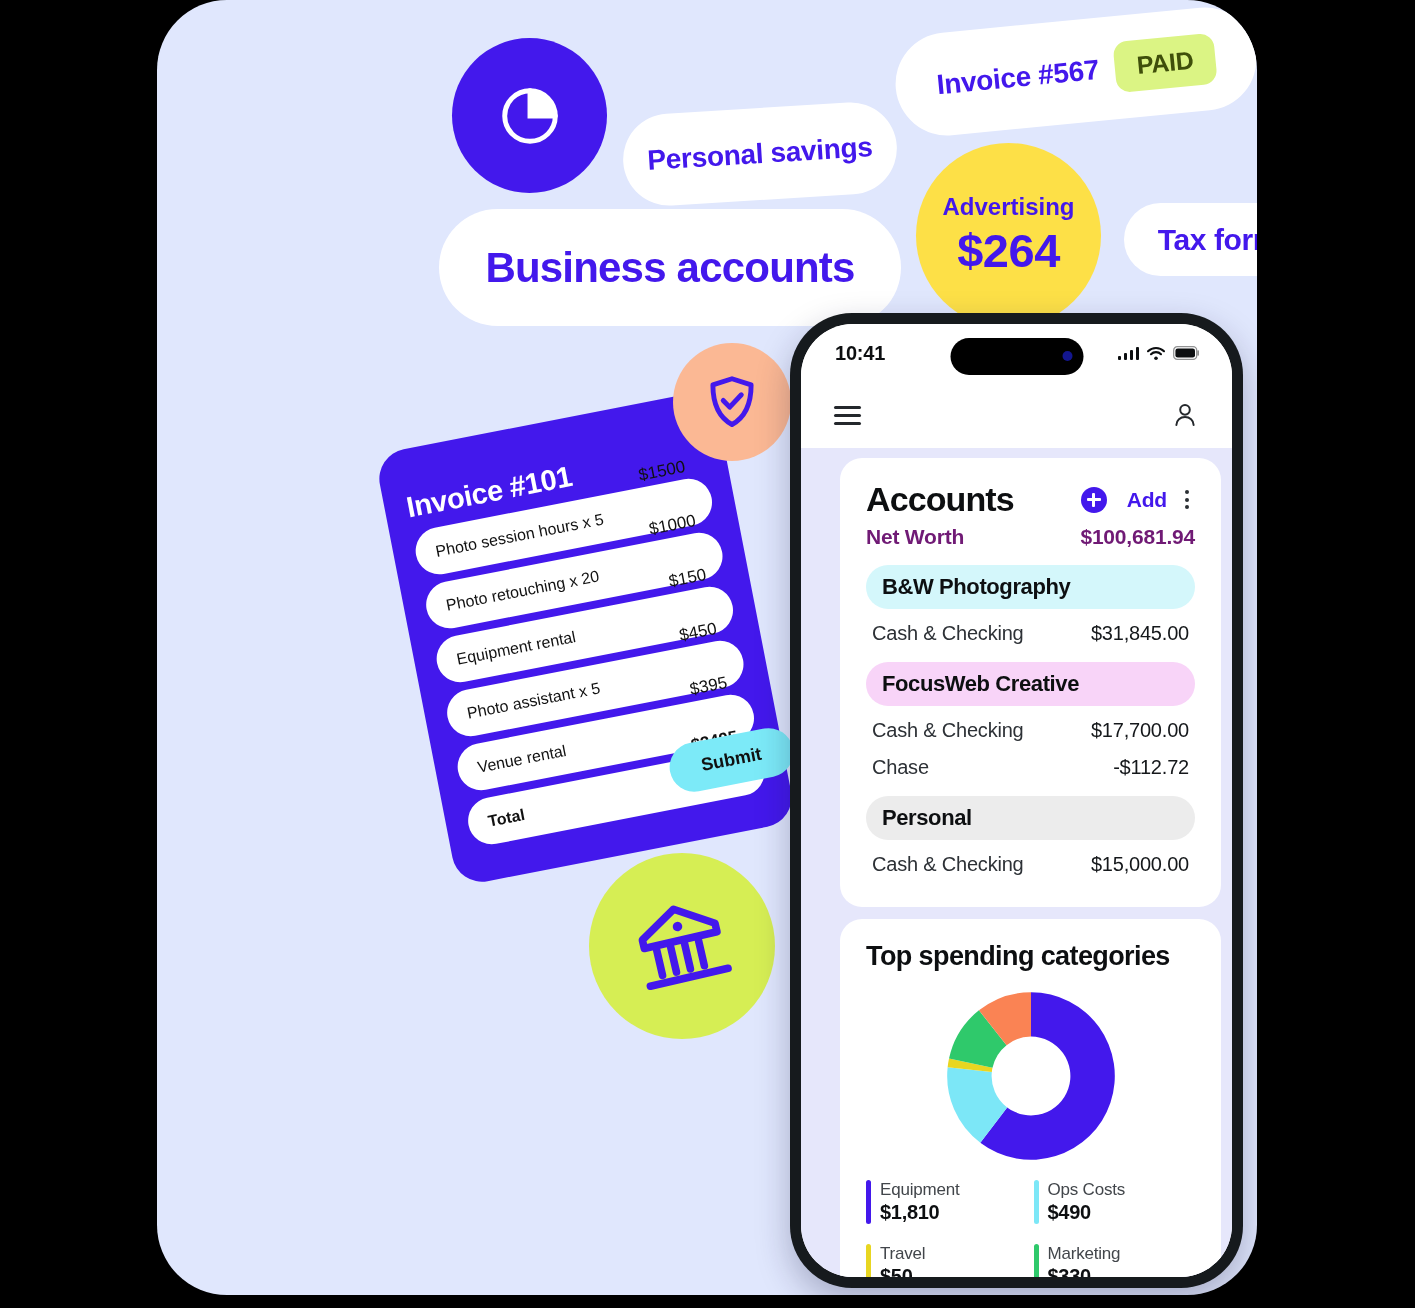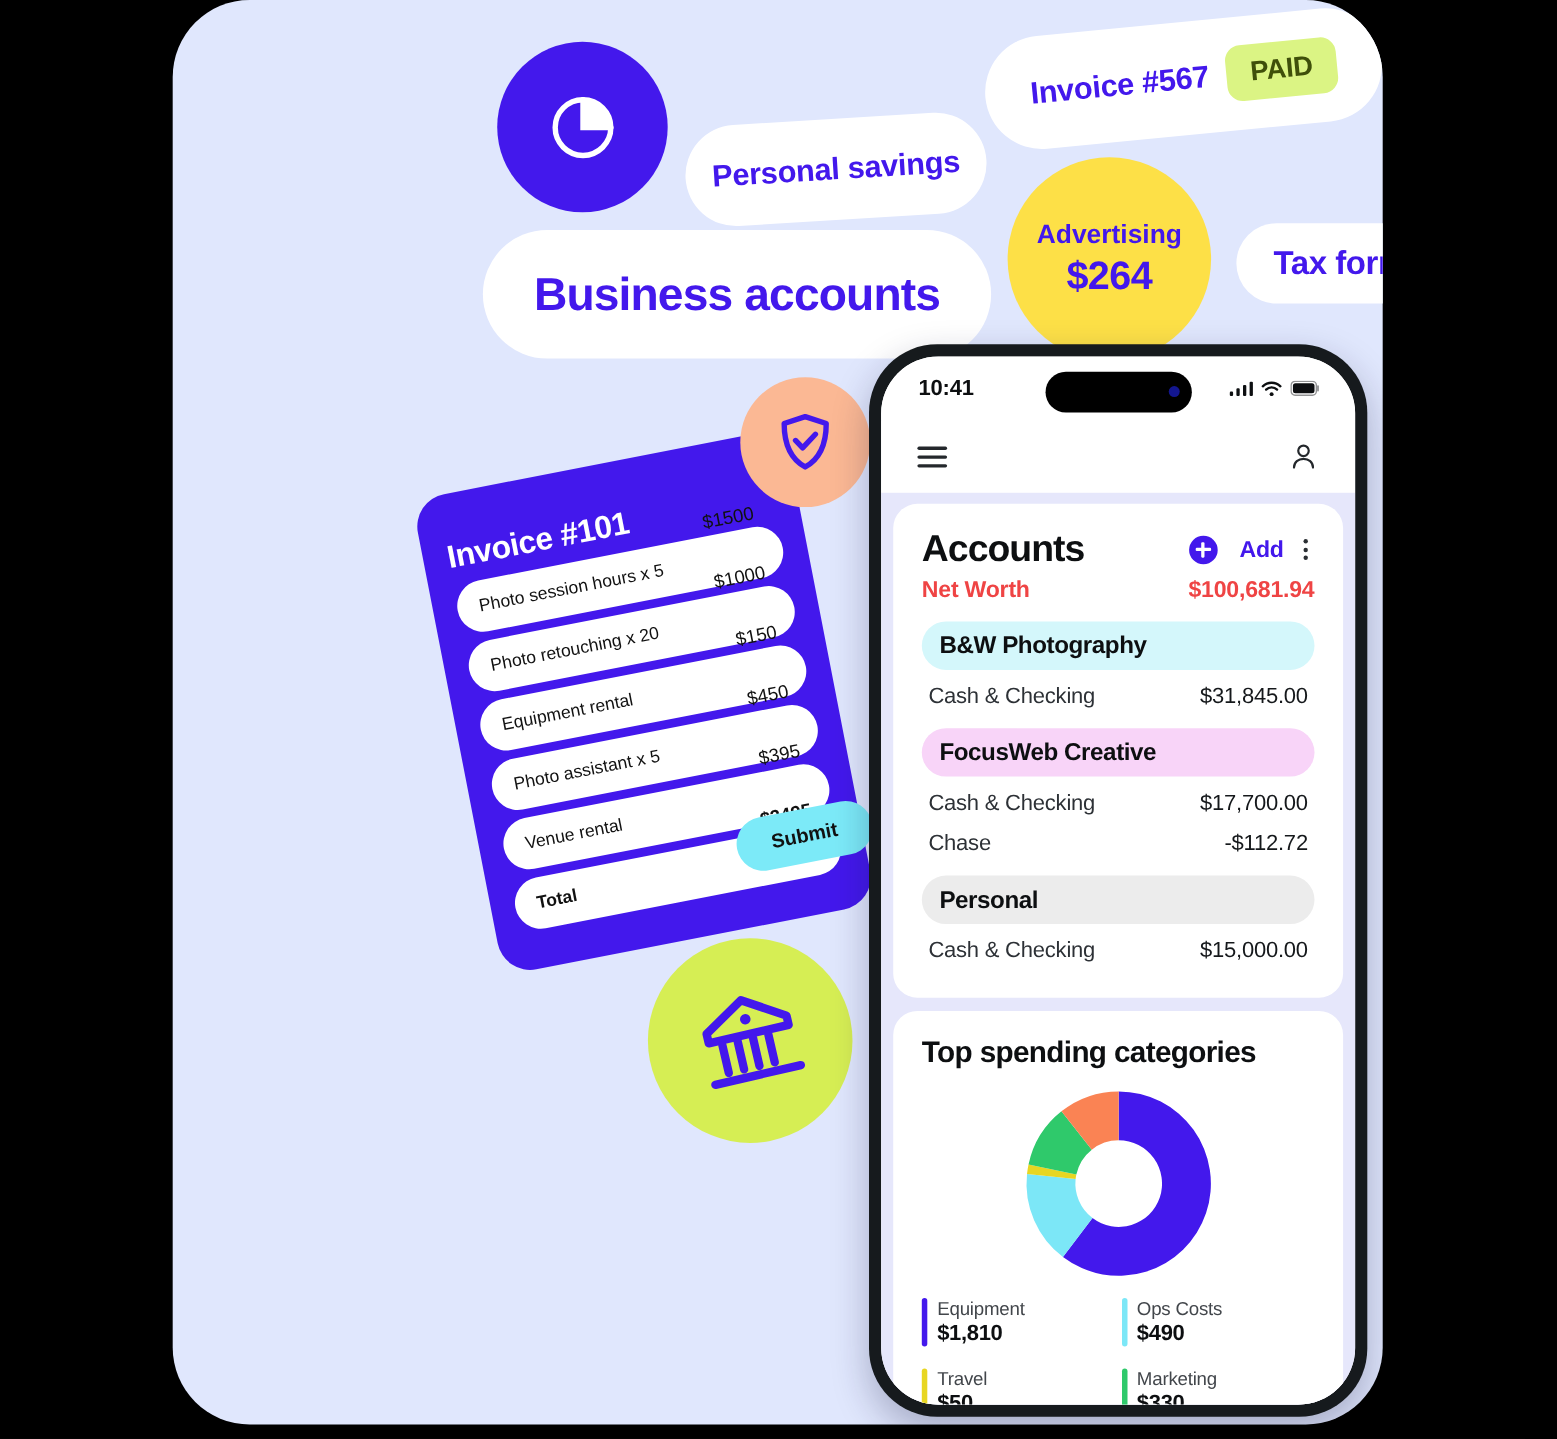--- a/index.html
+++ b/index.html
@@ -82,21 +82,21 @@
     font-weight: 700;
   }
   #advertising-circle {
     left: 759px; top: 143px;
     width: 185px; height: 185px;
     background: #fde047;
     color: #4318ec;
     gap: 2px;
   }
   #advertising-circle .adv-label { font-size: 24px; font-weight: 700; }
-  #advertising-circle .adv-value { font-size: 36px; font-weight: 700; letter-spacing: -0.5px; }
+  #advertising-circle .adv-value { font-size: 47px; font-weight: 700; letter-spacing: -0.5px; }
   #tax-forms {
     left: 967px; top: 203px;
     width: 205px; height: 73px;
     font-size: 30px;
     letter-spacing: -0.4px;
   }
   #shield-circle {
     left: 516px; top: 343px;
     width: 118px; height: 118px;
     background: #fbb894;
@@ -210,20 +210,21 @@
   #app-body {
     background: #e6e7fb;
     height: calc(100% - 124px);
     padding: 10px 11px 0 11px;
     overflow: hidden;
   }
   .card {
     background: #ffffff;
     border-radius: 22px;
     padding: 22px 26px 24px 26px;
+    margin-left: 28px;
   }
   
   #accounts-header {
     display: flex; align-items: center; justify-content: space-between;
     margin-bottom: 6px;
   }
   #accounts-title { font-size: 34px; font-weight: 700; color: #0d0f11; letter-spacing: -0.9px; }
   #accounts-actions { display: flex; align-items: center; gap: 12px; }
   #add-button { display: flex; align-items: center; gap: 20px; cursor: pointer; }
   #add-icon {
@@ -234,21 +235,21 @@
     content: ""; position: absolute; background: #fff; border-radius: 1px;
   }
   #add-icon::before { left: 6px; top: 11.5px; width: 14px; height: 3px; }
   #add-icon::after  { top: 6px; left: 11.5px; height: 14px; width: 3px; }
   #add-label { color: #4318ec; font-size: 21px; font-weight: 700; letter-spacing: -0.2px; }
   #kebab { display: flex; flex-direction: column; gap: 3.5px; padding: 2px 6px; cursor: pointer; }
   #kebab i { width: 4px; height: 4px; border-radius: 50%; background: #2b2f33; display:block; }
 
   .net-worth-row {
     display: flex; justify-content: space-between; align-items: baseline;
-    font-size: 21px; font-weight: 700; color: #ef4444;
+    font-size: 21px; font-weight: 700; color: #701a75;
     margin-bottom: 16px; letter-spacing: -0.2px;
   }
   .group-header {
     border-radius: 999px;
     padding: 9px 16px;
     font-size: 22px;
     font-weight: 700;
     color: #0d0f11;
     letter-spacing: -0.4px;
     margin-bottom: 6px;

